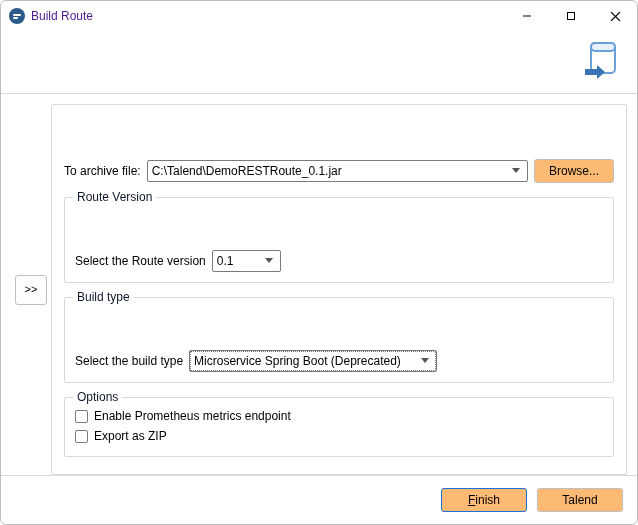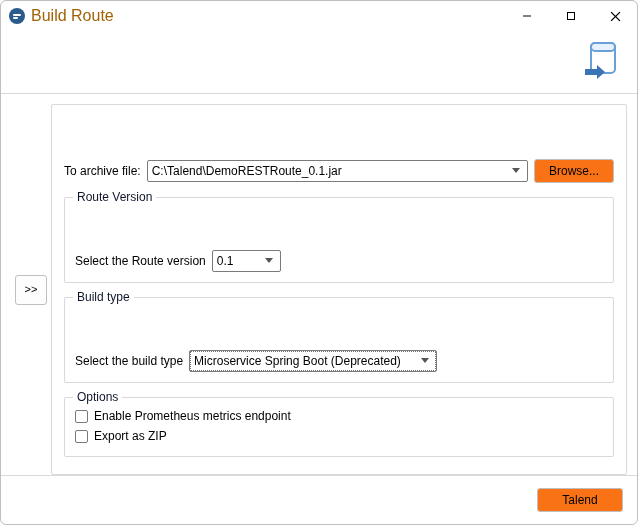--- a/index.html
+++ b/index.html
@@ -36,22 +36,22 @@
     height: 16px;
     border-radius: 50%;
     background: #2b5b8b;
     display: flex;
     align-items: center;
     justify-content: center;
     margin-right: 6px;
   }
   .titlebar .app-icon svg { display:block; }
   .titlebar .title {
-    font-size: 16px;
-    color: #a16207;
+    font-size: 12px;
+    color: #4c1d95;
   }
   .titlebar .spacer { flex: 1; }
   .win-btn {
     width: 44px;
     height: 30px;
     display: flex;
     align-items: center;
     justify-content: center;
     background: transparent;
     border: none;
@@ -137,21 +137,21 @@
   .combo .combo-arrow {
     width: 14px;
     display:flex;align-items:center;justify-content:center;
   }
   .wide { flex: 1; }
 
   .btn {
     height: 24px;
     border: 1px solid #bfbfbf;
     border-radius: 3px;
-    background: #f97316;
+    background: #fdba74;
     padding: 0 14px;
     font-size: 12px;
     display:flex;align-items:center;justify-content:center;
     box-sizing:border-box;
   }
 
   
   .group {
     border: 1px solid #d9d9d9;
     border-radius: 2px;
@@ -308,18 +308,21 @@
           <div class="checkbox"></div>
           <span>Export as ZIP</span>
         </div>
       </div>
 
       <div style="flex:1"></div>
     </div>
   </div>
 
   <div class="footer">
+    <div class="btn btn-primary">
+      <span><u>F</u>inish</span>
+    </div>
     <div class="btn">
       <span>Talend</span>
     </div>
   </div>
 
 </div>
 
 </body></html>

